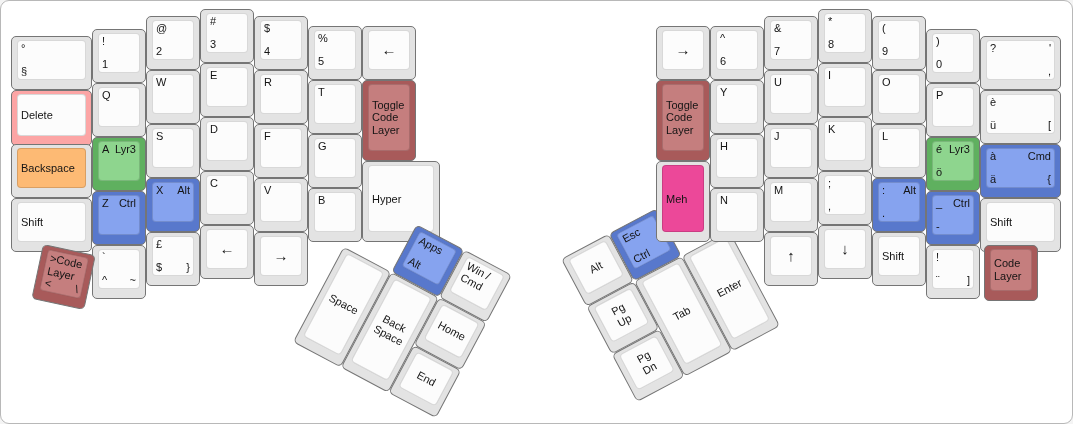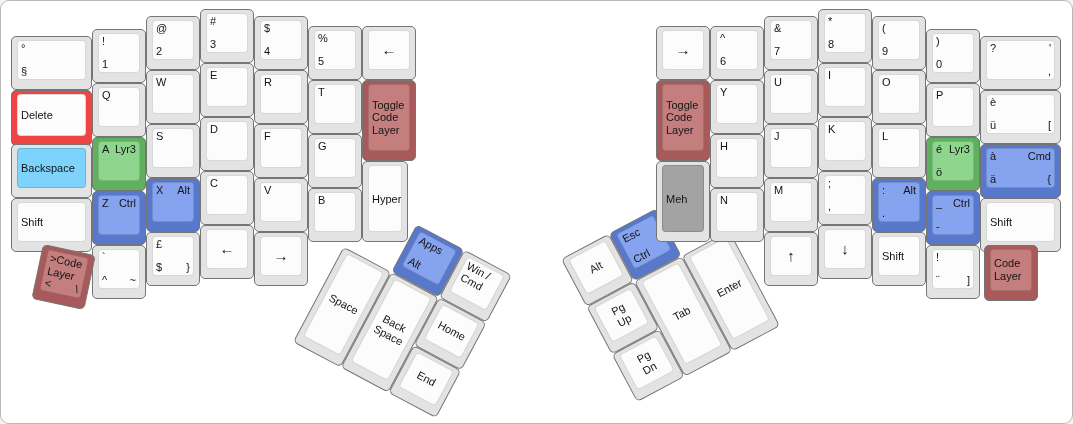--- a/index.html
+++ b/index.html
@@ -32,27 +32,27 @@
 <body>
 
 <div class="canvas" style="width: 1073px; height: 424px; background: rgb(255, 255, 255); border-color: rgb(184, 184, 184);">
     <div class="key-group" style="left: 0px; top: 0px; transform: rotate(0deg);">
       <div class="key" style="left: 10px; top: 35px; width: 81px; height: 54px; background: rgb(227, 227, 227);">
         <div class="key-top" style="background: rgb(252, 252, 252);">
           <span class="label label-tl">°</span>
           <span class="label label-bl">§</span>
         </div>
       </div>
-      <div class="key" style="left: 10px; top: 89px; width: 81px; height: 56px; background: #ef4444;">
+      <div class="key" style="left: 10px; top: 89px; width: 81px; height: 56px; background: #fca5a5;">
         <div class="key-top" style="background: rgb(252, 252, 252);">
           <span class="label label-cl">Delete</span>
         </div>
       </div>
       <div class="key" style="left: 10px; top: 143px; width: 81px; height: 54px; background: rgb(227, 227, 227);">
-        <div class="key-top" style="background: #7dd3fc;">
+        <div class="key-top" style="background: #fdba74;">
           <span class="label label-cl">Backspace</span>
         </div>
       </div>
       <div class="key" style="left: 10px; top: 197px; width: 81px; height: 54px; background: rgb(227, 227, 227);">
         <div class="key-top" style="background: rgb(252, 252, 252);">
           <span class="label label-cl">Shift</span>
         </div>
       </div>
       <div class="key" style="left: 91px; top: 28px; width: 54px; height: 54px; background: rgb(227, 227, 227);">
         <div class="key-top" style="background: rgb(252, 252, 252);">
@@ -191,21 +191,21 @@
           <span class="label label-c">←</span>
         </div>
       </div>
       <div class="key" style="left: 361px; top: 79px; width: 54px; height: 81px; background: rgb(168, 90, 90);">
         <div class="key-top" style="background: rgb(197, 126, 126);">
           <span class="label label-cl">Toggle
 Code
 Layer</span>
         </div>
       </div>
-      <div class="key" style="left: 361px; top: 160px; width: 46px; height: 81px; background: rgb(227, 227, 227);">
+      <div class="key" style="left: 361px; top: 160px; width: 78px; height: 81px; background: rgb(227, 227, 227);">
         <div class="key-top" style="background: rgb(252, 252, 252);">
           <span class="label label-cl">Hyper</span>
         </div>
       </div>
     </div>
     <div class="key-group" style="left: 42px; top: 243px; transform: rotate(12deg);">
       <div class="key" style="left: 0px; top: 0px; width: 54px; height: 56px; background: rgb(168, 90, 90);">
         <div class="key-top" style="background: rgb(197, 126, 126);">
           <span class="label label-tl">&gt;Code
 Layer</span>
@@ -289,21 +289,21 @@
         </div>
       </div>
       <div class="key" style="left: 655px; top: 79px; width: 54px; height: 81px; background: rgb(168, 90, 90);">
         <div class="key-top" style="background: rgb(197, 126, 126);">
           <span class="label label-cl">Toggle
 Code
 Layer</span>
         </div>
       </div>
       <div class="key" style="left: 655px; top: 160px; width: 54px; height: 81px; background: rgb(227, 227, 227);">
-        <div class="key-top" style="background: #a3a3a3; text-align: right;">
+        <div class="key-top" style="background: #ec4899; text-align: right;">
           <span class="label label-cl">Meh</span>
         </div>
       </div>
       <div class="key" style="left: 709px; top: 25px; width: 54px; height: 54px; background: rgb(227, 227, 227);">
         <div class="key-top" style="background: rgb(252, 252, 252);">
           <span class="label label-tl">^</span>
           <span class="label label-bl">6</span>
         </div>
       </div>
       <div class="key" style="left: 709px; top: 79px; width: 54px; height: 54px; background: rgb(227, 227, 227);">

